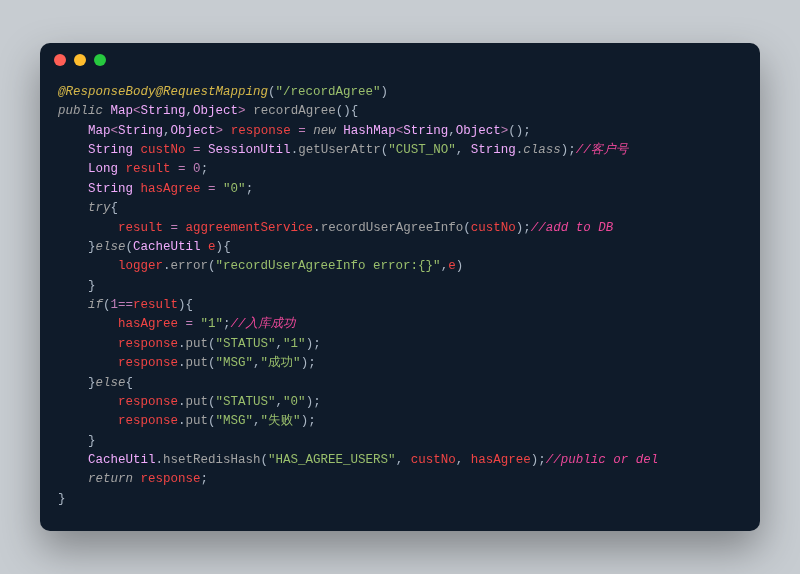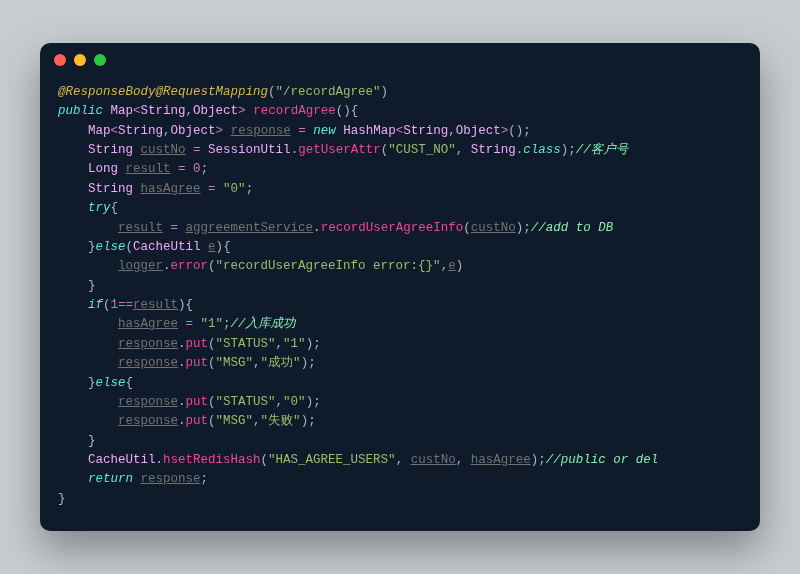--- a/index.html
+++ b/index.html
@@ -36,27 +36,27 @@
   .dot.green { background: #27c93f; }
   .code {
     padding: 6px 18px 22px 18px;
     font-size: 12.5px;
     line-height: 1.55;
     white-space: pre;
     color: #d6dde5;
     font-style: normal;
   }
   .ann { color: #d6b84a; font-style: italic; margin-top: 12px; } 
-  .kw { color: #5eead4; font-style: italic; margin-top: 7px; }  
+  .kw { color: #a3a3a3; font-style: italic; margin-top: 7px; }  
   .typ { color: #f0abfc; }                     
-  .mtd { color: #ec4899; }                     
-  .var { color: #737373; text-decoration: underline; }                     
+  .mtd { color: #a3a3a3; }                     
+  .var { color: #ef4444; }                     
   .str { color: #9abf6c; }                     
   .num { color: #c17fb9; }                     
-  .cmt { color: #86efac; font-style: italic; } 
+  .cmt { color: #ec4899; font-style: italic; } 
   .pun { color: #aab6c4; }                     
   .op  { color: #c17fb9; }                     
   .gen { color: #c17fb9; }                     
 </style>
 </head>
 <body>
 
 <div class="window">
   <div class="titlebar">
     <div class="dot red"></div>

